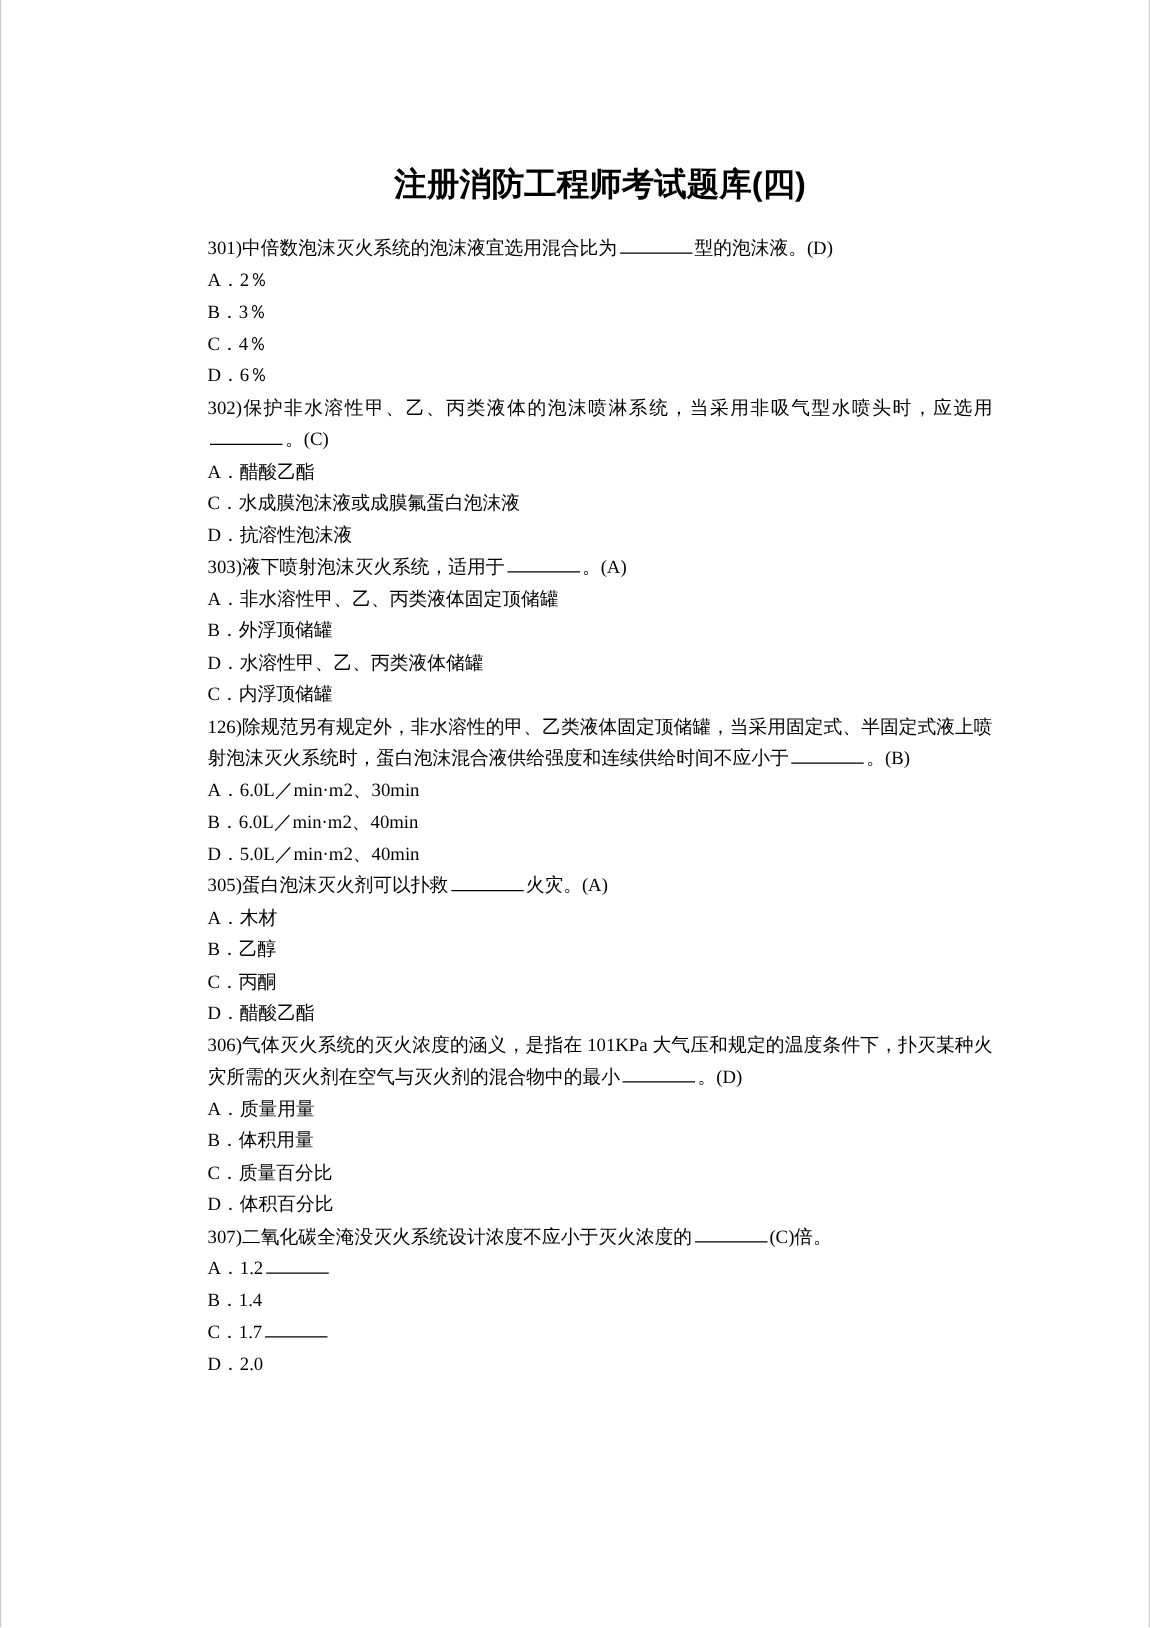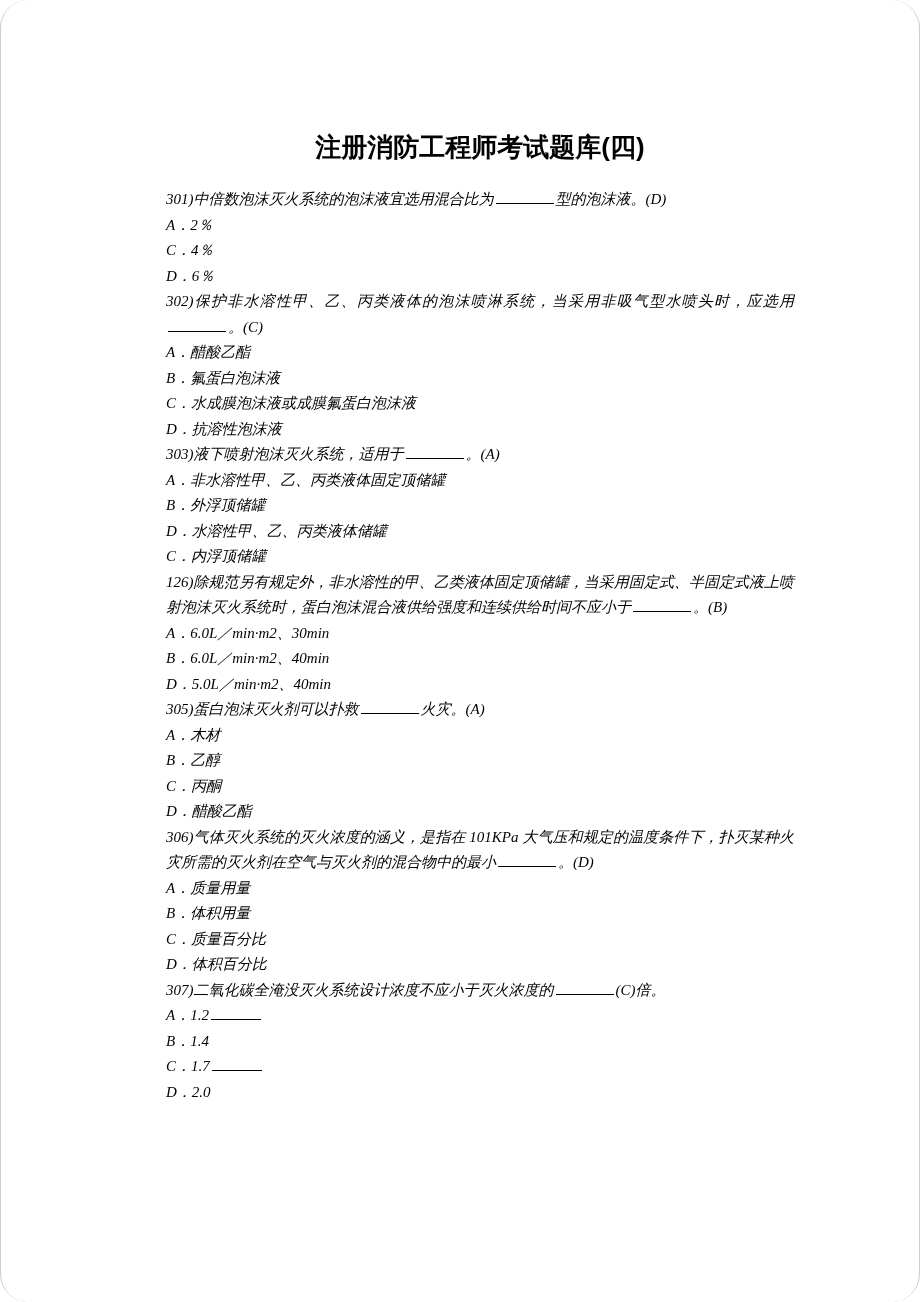--- a/index.html
+++ b/index.html
@@ -10,33 +10,31 @@
     font-size: 15px;
     color: #000;
     width: 920px;
   }
   .page {
     padding: 130px 125px 90px 165px;
     border-left: 1px solid #ccc;
     border-right: 1px solid #ccc;
     min-height: 1302px;
     box-sizing: border-box;
-    border-radius: 28px;
   }
   .title {
     text-align: center;
     font-family: "SimHei", "黑体", sans-serif;
     font-size: 26px;
     font-weight: bold;
     margin-bottom: 22px;
   }
   .line {
     line-height: 1.7;
     text-align: justify;
-    font-style: italic;
   }
   .blank {
     display: inline-block;
     border-bottom: 1px solid #000;
     width: 58px;
     height: 0.9em;
     vertical-align: baseline;
     margin: 0 2px;
   }
   .blank.short {
@@ -44,25 +42,25 @@
   }
 </style>
 </head>
 <body>
 
 <div class="page">
   <div class="title">注册消防工程师考试题库(四)</div>
   <div id="content">
       <div class="line"><span>301)</span><span>中倍数泡沫灭火系统的泡沫液宜选用混合比为</span><span class="blank"></span><span>型的泡沫液。(D)</span></div>
       <div class="line"><span>A．2％</span></div>
+      <div class="line"><span>B．3％</span></div>
       <div class="line"><span>C．4％</span></div>
       <div class="line"><span>D．6％</span></div>
       <div class="line"><span>302)</span><span>保护非水溶性甲、乙、丙类液体的泡沫喷淋系统，当采用非吸气型水喷头时，应选用</span><span class="blank"></span><span>。(C)</span></div>
       <div class="line"><span>A．醋酸乙酯</span></div>
-      <div class="line"><span>B．氟蛋白泡沫液</span></div>
       <div class="line"><span>C．水成膜泡沫液或成膜氟蛋白泡沫液</span></div>
       <div class="line"><span>D．抗溶性泡沫液</span></div>
       <div class="line"><span>303)</span><span>液下喷射泡沫灭火系统，适用于</span><span class="blank"></span><span>。(A)</span></div>
       <div class="line"><span>A．非水溶性甲、乙、丙类液体固定顶储罐</span></div>
       <div class="line"><span>B．外浮顶储罐</span></div>
       <div class="line"><span>D．水溶性甲、乙、丙类液体储罐</span></div>
       <div class="line"><span>C．内浮顶储罐</span></div>
       <div class="line"><span>126)</span><span>除规范另有规定外，非水溶性的甲、乙类液体固定顶储罐，当采用固定式、半固定式液上喷射泡沫灭火系统时，蛋白泡沫混合液供给强度和连续供给时间不应小于</span><span class="blank"></span><span>。(B)</span></div>
       <div class="line"><span>A．6.0L／min·m2、30min</span></div>
       <div class="line"><span>B．6.0L／min·m2、40min</span></div>

